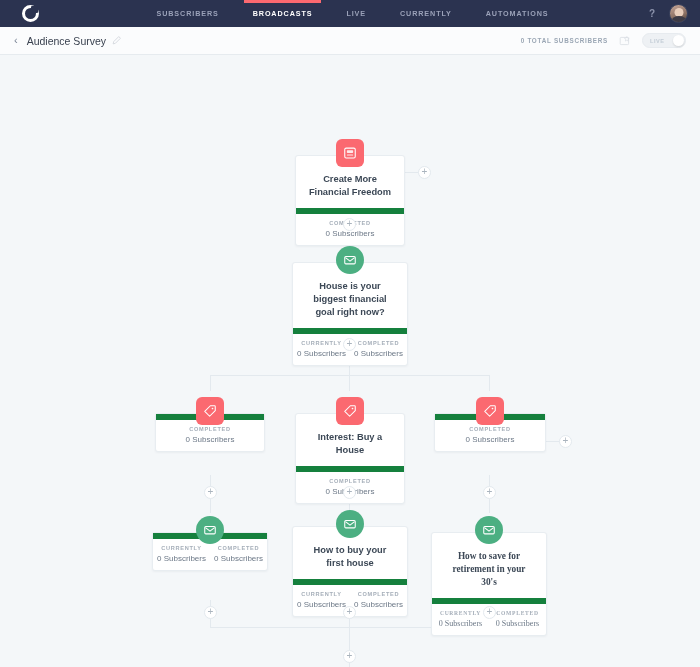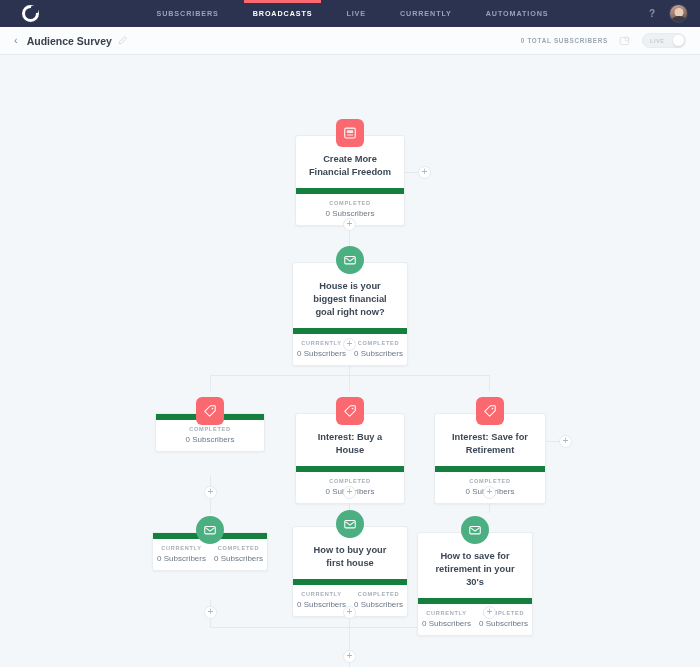--- a/index.html
+++ b/index.html
@@ -67,21 +67,21 @@
   
   .subheader {
     height: 28px; background: #fbfcfd; border-bottom: 1px solid #e6ebef;
     display: flex; align-items: center; padding: 0 14px;
     position: relative; z-index: 30;
   }
   .back-chevron {
     color: #7b8596; font-size: 11px; margin-right: 9px; cursor: pointer; line-height:1;
   }
   .page-title {
-    font-size: 10.5px; color: #39414f; font-weight: bold;
+    font-size: 10.5px; color: #39414f; font-weight: normal;
   }
   .pencil-icon { margin-left: 6px; opacity:.35; cursor:pointer; display:flex; }
   .sub-right { margin-left:auto; display:flex; align-items:center; gap: 11px; }
   .total-subs { font-size: 6.3px; letter-spacing: .75px; color: #9aa6b4; font-weight:bold; }
   .report-icon { opacity:.35; cursor:pointer; display:flex; }
   .toggle {
     width: 44px; height: 15px; border-radius: 9px; background: #eef1f4;
     position: relative; cursor: pointer; display:flex; align-items:center;
     border: 1px solid #e7ebef;
   }
@@ -236,21 +236,21 @@
     </div>
   <div class="plus" style="left:483px; top:551px;">
       <span>+</span>
     </div>
   <div class="hline" style="left:210px; top:572px; width:279px;"></div>
   <div class="vline" style="left:349px; top:572px; height:58px;"></div>
   <div class="plus" style="left:343px; top:595px;">
       <span>+</span>
     </div>
 
-  <div class="card" style="left:295px; top:80px; width:110px;">
+  <div class="card" style="left:295px; top:100px; width:110px;">
     <div class="card-icon icon-red">
       <svg width="14" height="14" viewBox="0 0 20 20">
         <rect x="2.5" y="3" width="15" height="14" rx="2" fill="none" stroke="#fff" stroke-width="1.5"></rect>
         <rect x="5.5" y="6" width="9" height="4" rx="1" fill="#fff" opacity=".85"></rect>
         <rect x="5.5" y="12" width="9" height="1.6" rx=".8" fill="#fff" opacity=".85"></rect>
       </svg>
     </div>
     <div class="card-title">Create More Financial Freedom</div>
     <div class="card-stats">
       <div class="stat">
@@ -311,21 +311,20 @@
     </div>
   </div>
 
   <div class="card" style="left:434px; top:358px; width:112px;">
     <div class="card-icon icon-red">
       <svg width="14" height="14" viewBox="0 0 20 20">
         <path d="M10.5 2.5H16.5a1 1 0 011 1v6l-8 8-7-7z" fill="none" stroke="#fff" stroke-width="1.5" stroke-linejoin="round"></path>
         <circle cx="13.6" cy="6.4" r="1.2" fill="#fff"></circle>
       </svg>
     </div>
-    <div class="card-title">Interest: Save for Retirement</div>
     <div class="card-stats">
       <div class="stat">
         <div class="stat-label">COMPLETED</div>
         <div class="stat-value">0 Subscribers</div>
       </div>
     </div>
   </div>
 
   <div class="card" style="left:152px; top:477px; width:116px;">
     <div class="card-icon icon-green" style="border-radius:50%;">
@@ -359,21 +358,21 @@
         <div class="stat-label">CURRENTLY</div>
         <div class="stat-value">0 Subscribers</div>
       </div>
       <div class="stat">
         <div class="stat-label">COMPLETED</div>
         <div class="stat-value">0 Subscribers</div>
       </div>
     </div>
   </div>
 
-  <div class="card" style="left:417px; top:477px; width:116px;">
+  <div class="card" style="left:431px; top:477px; width:116px;font-family:Liberation Serif, serif;">
     <div class="card-icon icon-green" style="border-radius:50%;">
       <svg width="14" height="14" viewBox="0 0 20 20">
         <rect x="2.5" y="5" width="15" height="10.5" rx="1.6" fill="none" stroke="#fff" stroke-width="1.5"></rect>
         <path d="M3.5 6.5l6.5 5 6.5-5" fill="none" stroke="#fff" stroke-width="1.5"></path>
       </svg>
     </div>
     <div class="card-title">How to save for retirement in your 30's</div>
     <div class="card-stats">
       <div class="stat">
         <div class="stat-label">CURRENTLY</div>

